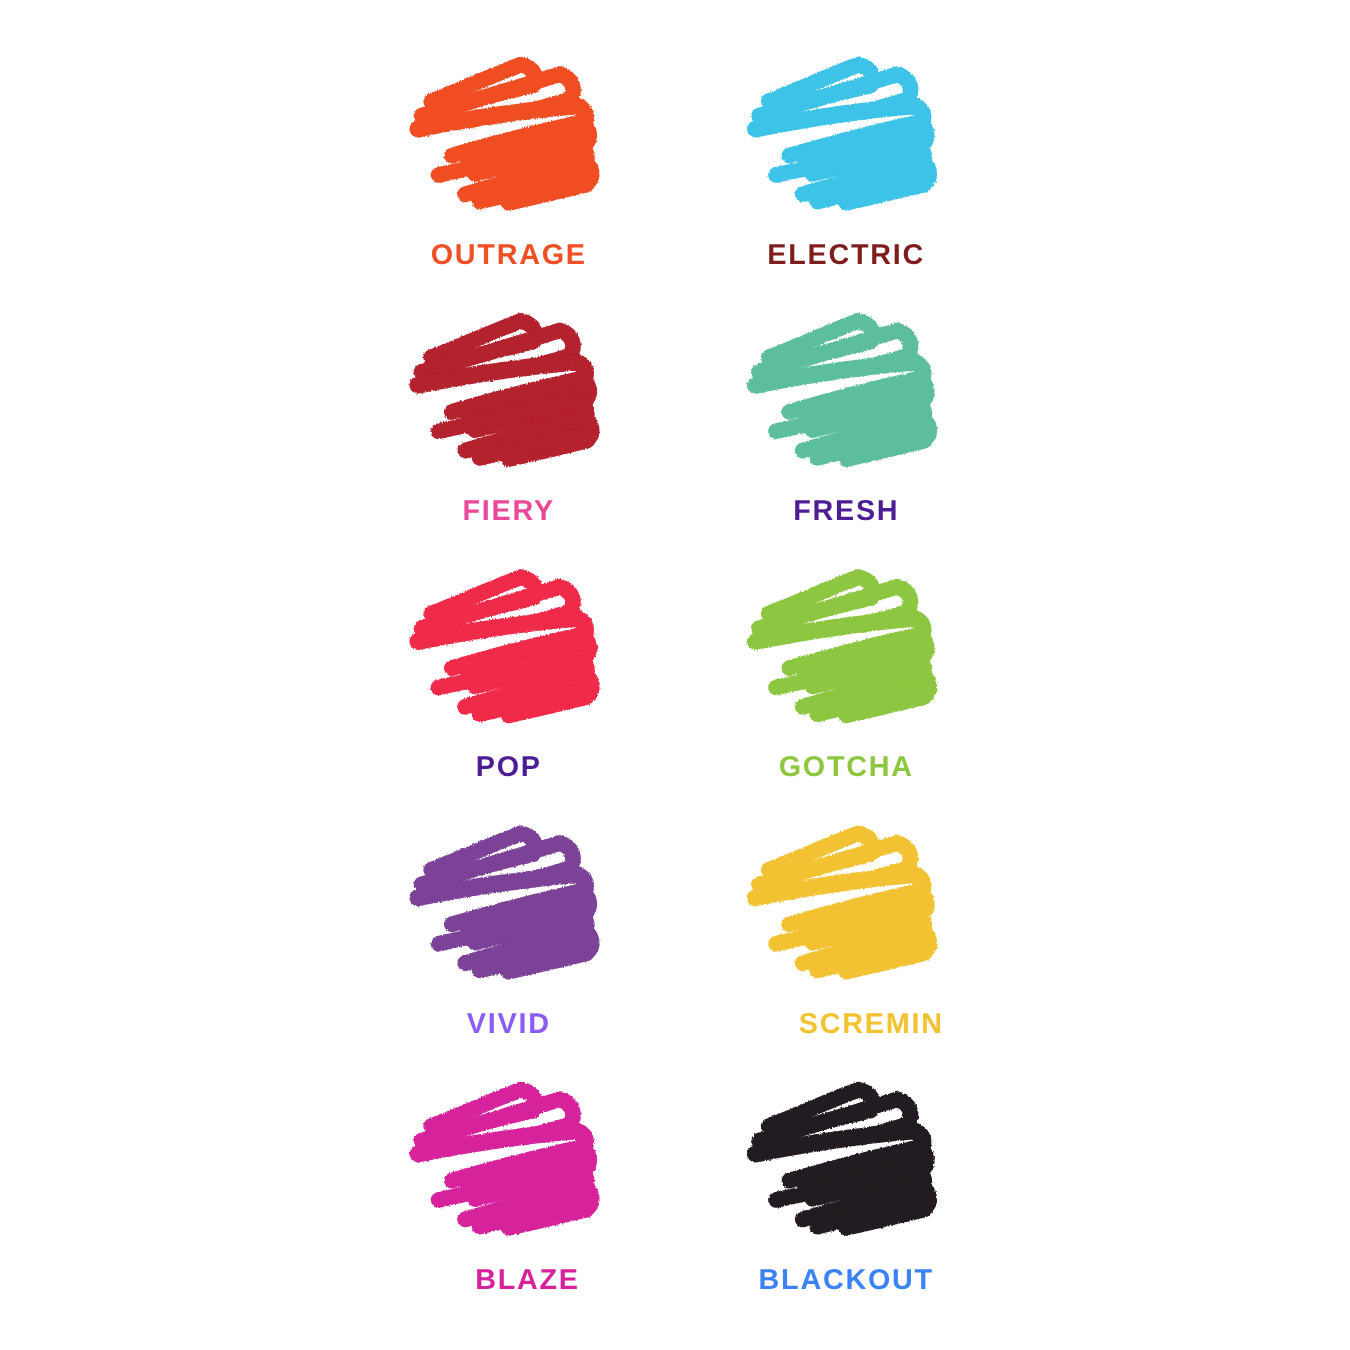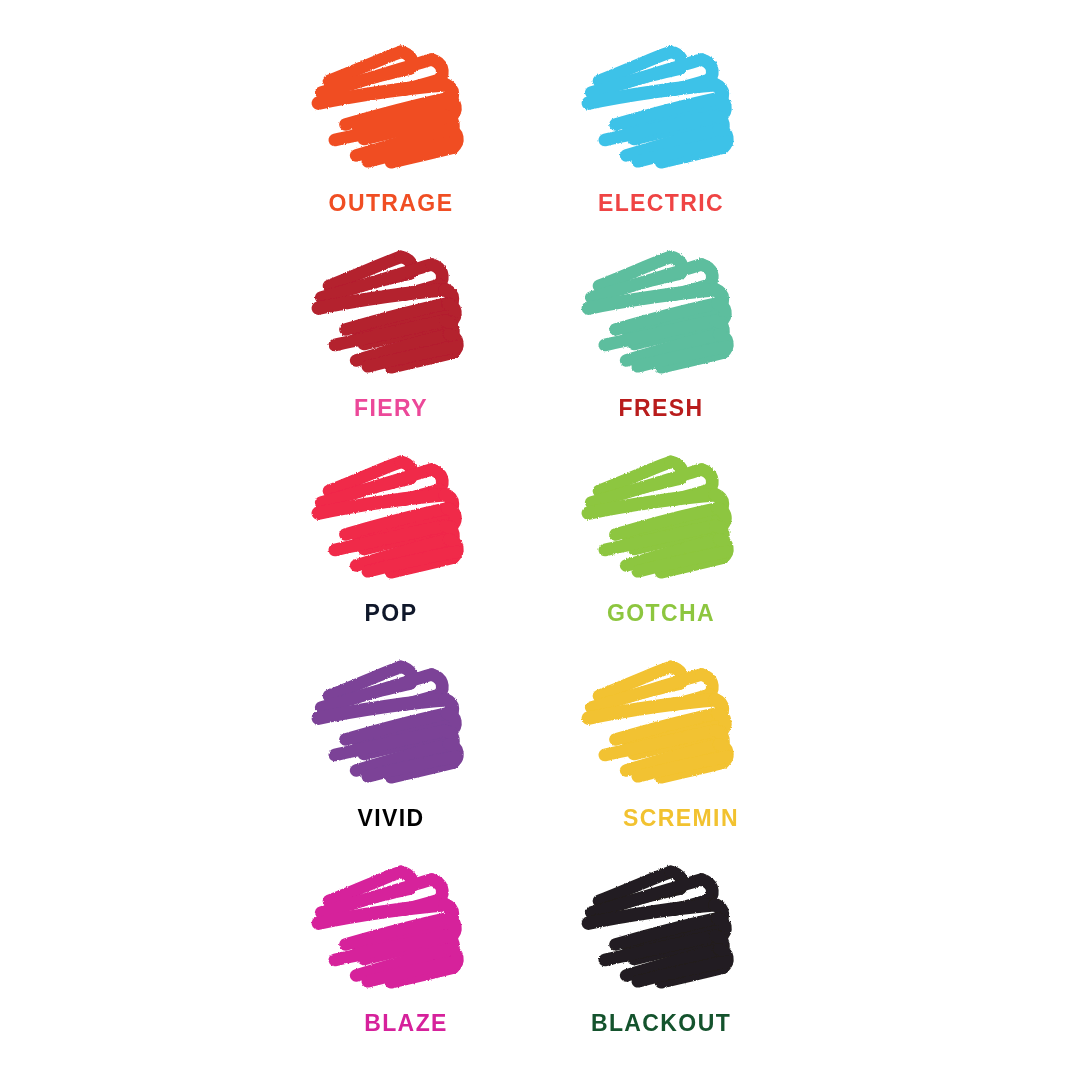--- a/index.html
+++ b/index.html
@@ -19,21 +19,21 @@
   .palette-sheet {
     position: relative;
     width: 1080px;
     height: 1080px;
     background: #ffffff;
     box-sizing: border-box;
   }
 
   .swatch-grid {
     position: absolute;
-    left: 256px;
+    left: 272px;
     top: 46px;
     width: 540px;
     display: grid;
     grid-template-columns: 1fr 1fr;
     grid-template-rows: repeat(5, 205px);
     column-gap: 0px;
     row-gap: 0px;
   }
 
   .swatch-cell {
@@ -133,21 +133,21 @@
               <path d="M 20 97 C 54 90, 104 78, 134 72" stroke-width="13"></path>
               <path d="M 134 72 C 144 75, 145 85, 138 91" stroke-width="13"></path>
               <path d="M 138 91 C 116 97, 84 105, 62 110" stroke-width="13"></path>
               <path d="M 42 113 C 72 104, 112 92, 138 86" stroke-width="13"></path>
               <path d="M 138 86 C 148 89, 149 99, 142 105" stroke-width="13"></path>
               <path d="M 142 105 C 122 110, 96 116, 78 120" stroke-width="13"></path>
               <path d="M 54 119 C 82 112, 118 104, 146 99" stroke-width="13"></path>
             </g>
           </svg>
         </div>
-        <div class="swatch-label" style="color: #ef4444;">ELECTRIC</div>
+        <div class="swatch-label" style="color: #7f1d1d;">ELECTRIC</div>
       </div>
       <div class="swatch-cell">
         <div class="scribble-wrap">
           <svg viewBox="0 0 156 128" width="152" height="124">
             <defs>
               <filter id="rough2" x="-20%" y="-20%" width="140%" height="140%">
                 <feTurbulence type="fractalNoise" baseFrequency="0.9 0.45" numOctaves="3" seed="9" result="noise"></feTurbulence>
                 <feDisplacementMap in="SourceGraphic" in2="noise" scale="2.4" xChannelSelector="R" yChannelSelector="G"></feDisplacementMap>
               </filter>
             </defs>
@@ -201,21 +201,21 @@
               <path d="M 20 97 C 54 90, 104 78, 134 72" stroke-width="13"></path>
               <path d="M 134 72 C 144 75, 145 85, 138 91" stroke-width="13"></path>
               <path d="M 138 91 C 116 97, 84 105, 62 110" stroke-width="13"></path>
               <path d="M 42 113 C 72 104, 112 92, 138 86" stroke-width="13"></path>
               <path d="M 138 86 C 148 89, 149 99, 142 105" stroke-width="13"></path>
               <path d="M 142 105 C 122 110, 96 116, 78 120" stroke-width="13"></path>
               <path d="M 54 119 C 82 112, 118 104, 146 99" stroke-width="13"></path>
             </g>
           </svg>
         </div>
-        <div class="swatch-label" style="color: #b91c1c;">FRESH</div>
+        <div class="swatch-label" style="color: #4c1d95;">FRESH</div>
       </div>
       <div class="swatch-cell">
         <div class="scribble-wrap">
           <svg viewBox="0 0 156 128" width="152" height="124">
             <defs>
               <filter id="rough4" x="-20%" y="-20%" width="140%" height="140%">
                 <feTurbulence type="fractalNoise" baseFrequency="0.9 0.45" numOctaves="3" seed="11" result="noise"></feTurbulence>
                 <feDisplacementMap in="SourceGraphic" in2="noise" scale="2.4" xChannelSelector="R" yChannelSelector="G"></feDisplacementMap>
               </filter>
             </defs>
@@ -235,21 +235,21 @@
               <path d="M 20 97 C 54 90, 104 78, 134 72" stroke-width="13"></path>
               <path d="M 134 72 C 144 75, 145 85, 138 91" stroke-width="13"></path>
               <path d="M 138 91 C 116 97, 84 105, 62 110" stroke-width="13"></path>
               <path d="M 42 113 C 72 104, 112 92, 138 86" stroke-width="13"></path>
               <path d="M 138 86 C 148 89, 149 99, 142 105" stroke-width="13"></path>
               <path d="M 142 105 C 122 110, 96 116, 78 120" stroke-width="13"></path>
               <path d="M 54 119 C 82 112, 118 104, 146 99" stroke-width="13"></path>
             </g>
           </svg>
         </div>
-        <div class="swatch-label" style="color: #0f172a;">POP</div>
+        <div class="swatch-label" style="color: #4c1d95;">POP</div>
       </div>
       <div class="swatch-cell">
         <div class="scribble-wrap">
           <svg viewBox="0 0 156 128" width="152" height="124">
             <defs>
               <filter id="rough5" x="-20%" y="-20%" width="140%" height="140%">
                 <feTurbulence type="fractalNoise" baseFrequency="0.9 0.45" numOctaves="3" seed="12" result="noise"></feTurbulence>
                 <feDisplacementMap in="SourceGraphic" in2="noise" scale="2.4" xChannelSelector="R" yChannelSelector="G"></feDisplacementMap>
               </filter>
             </defs>
@@ -303,21 +303,21 @@
               <path d="M 20 97 C 54 90, 104 78, 134 72" stroke-width="13"></path>
               <path d="M 134 72 C 144 75, 145 85, 138 91" stroke-width="13"></path>
               <path d="M 138 91 C 116 97, 84 105, 62 110" stroke-width="13"></path>
               <path d="M 42 113 C 72 104, 112 92, 138 86" stroke-width="13"></path>
               <path d="M 138 86 C 148 89, 149 99, 142 105" stroke-width="13"></path>
               <path d="M 142 105 C 122 110, 96 116, 78 120" stroke-width="13"></path>
               <path d="M 54 119 C 82 112, 118 104, 146 99" stroke-width="13"></path>
             </g>
           </svg>
         </div>
-        <div class="swatch-label" style="color: #000000;">VIVID</div>
+        <div class="swatch-label" style="color: #8b5cf6;">VIVID</div>
       </div>
       <div class="swatch-cell">
         <div class="scribble-wrap">
           <svg viewBox="0 0 156 128" width="152" height="124">
             <defs>
               <filter id="rough7" x="-20%" y="-20%" width="140%" height="140%">
                 <feTurbulence type="fractalNoise" baseFrequency="0.9 0.45" numOctaves="3" seed="14" result="noise"></feTurbulence>
                 <feDisplacementMap in="SourceGraphic" in2="noise" scale="2.4" xChannelSelector="R" yChannelSelector="G"></feDisplacementMap>
               </filter>
             </defs>
@@ -405,16 +405,16 @@
               <path d="M 20 97 C 54 90, 104 78, 134 72" stroke-width="13"></path>
               <path d="M 134 72 C 144 75, 145 85, 138 91" stroke-width="13"></path>
               <path d="M 138 91 C 116 97, 84 105, 62 110" stroke-width="13"></path>
               <path d="M 42 113 C 72 104, 112 92, 138 86" stroke-width="13"></path>
               <path d="M 138 86 C 148 89, 149 99, 142 105" stroke-width="13"></path>
               <path d="M 142 105 C 122 110, 96 116, 78 120" stroke-width="13"></path>
               <path d="M 54 119 C 82 112, 118 104, 146 99" stroke-width="13"></path>
             </g>
           </svg>
         </div>
-        <div class="swatch-label" style="color: #14532d;">BLACKOUT</div>
+        <div class="swatch-label" style="color: #3b82f6;">BLACKOUT</div>
       </div>
     </div>
 </div>
 
 </body></html>

